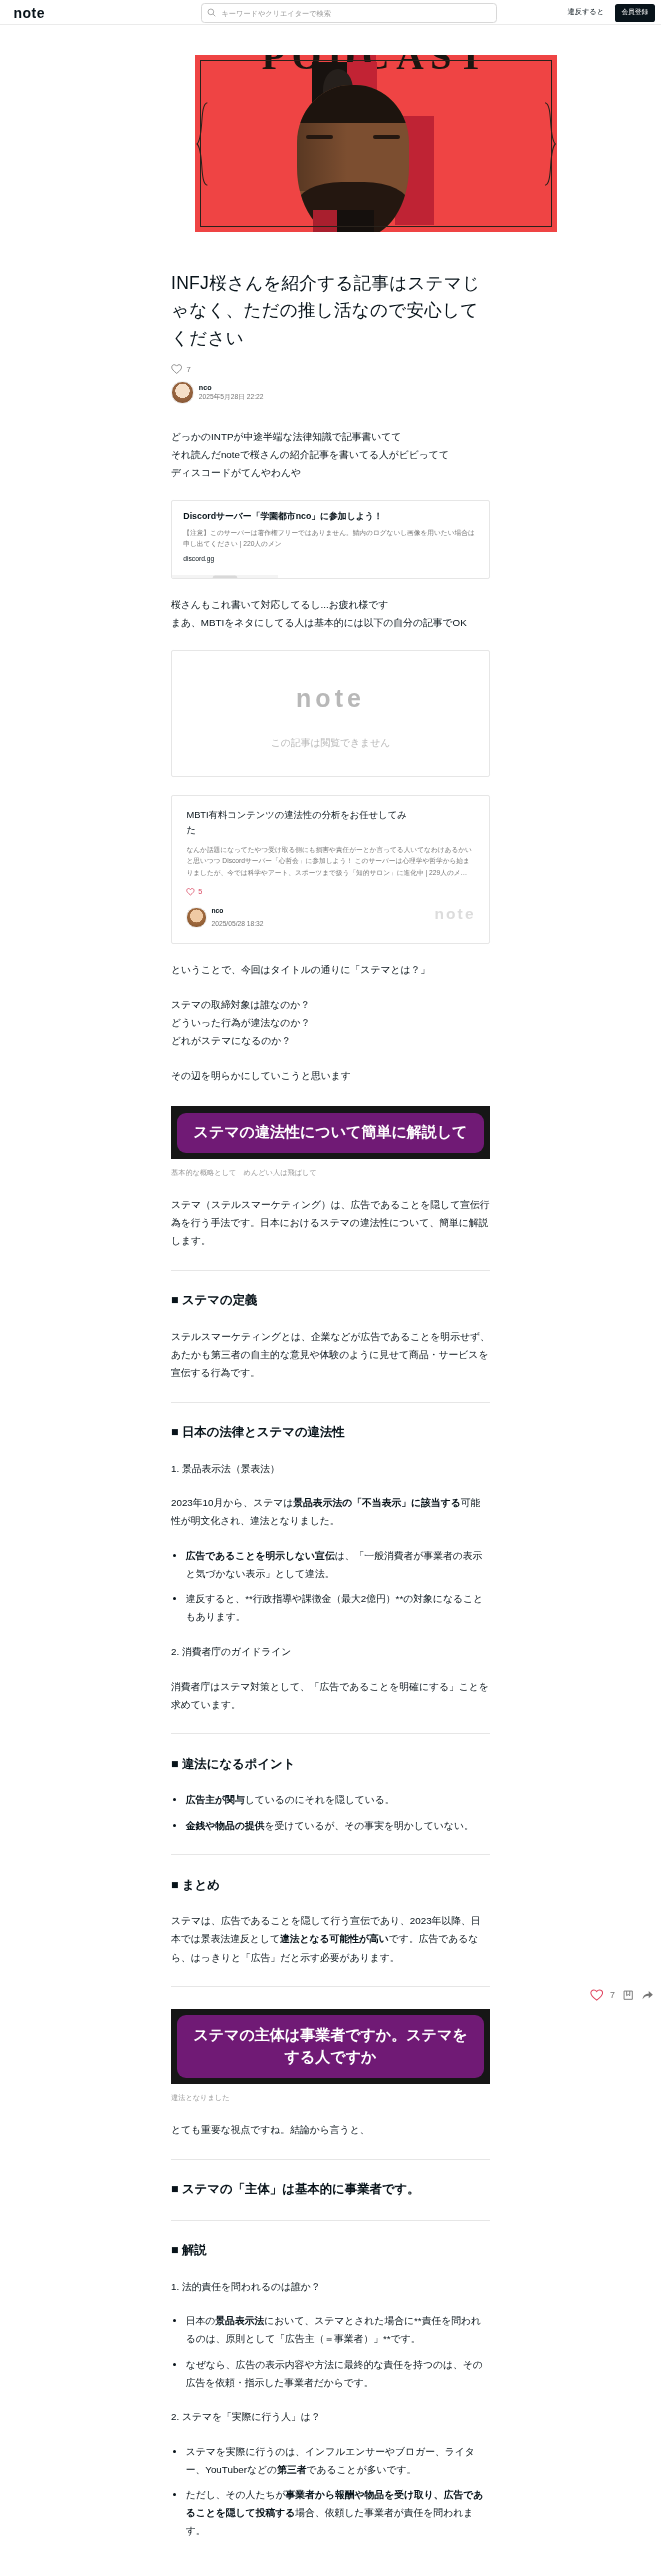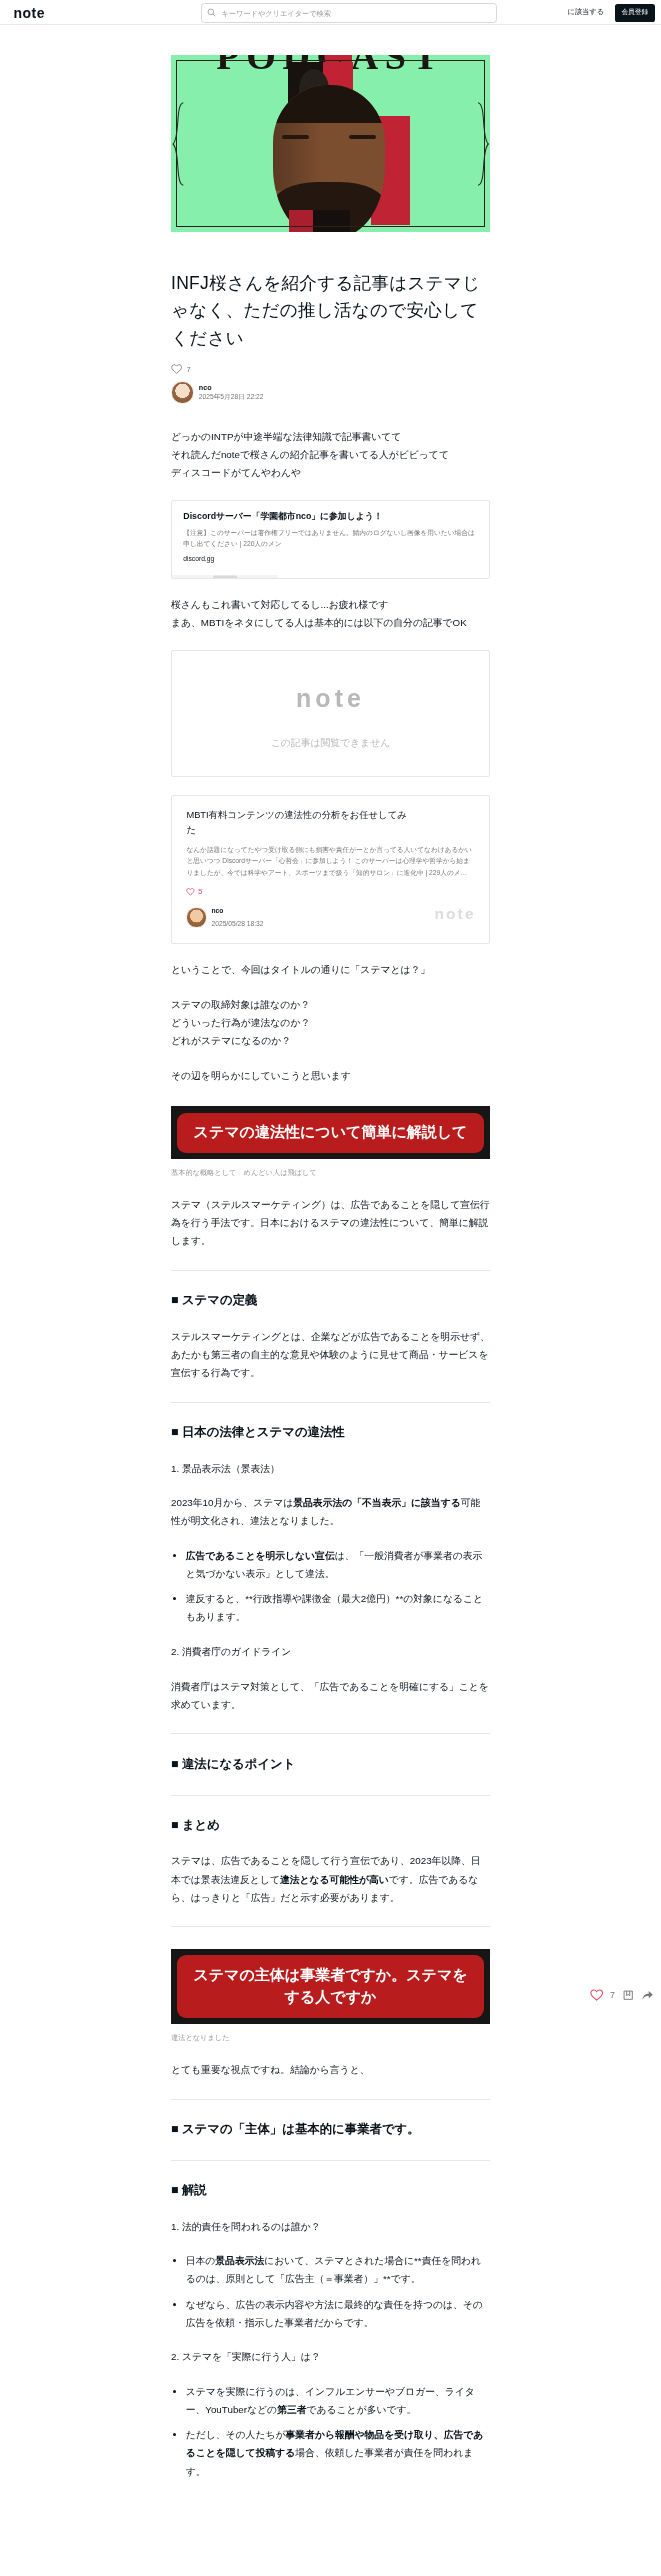--- a/index.html
+++ b/index.html
@@ -13,21 +13,21 @@
   .searchbox svg{position:absolute;left:5.2px;top:4.1px;}
   .searchbox input{position:absolute;left:17.5px;top:0.5px;width:242px;height:15.5px;border:0;outline:0;
     font-size:7.2px;color:#333;font-family:inherit;}
   .searchbox input::placeholder{color:#9b9b9b;}
   .login{position:absolute;right:58px;top:7.2px;font-size:7.2px;color:#08131a;cursor:pointer;}
   .signup{position:absolute;right:7.2px;top:3.6px;background:#08131a;color:#fff;font-size:6.7px;
     padding:4.6px 6.7px;border-radius:2.6px;border:0;font-family:inherit;cursor:pointer;}
   
   .page{position:absolute;top:55px;left:171px;width:319px;}
   
-  .hero{position:relative;width:319px;height:177px;background:#86efac;overflow:hidden;}
+  .hero{position:relative;width:362px;height:177px;background:#ef4444;overflow:hidden;margin-left:24px;}
   .hero-word{position:absolute;top:-20.6px;left:50%;transform:translateX(-50%);
     font-family:"Liberation Serif","DejaVu Serif",serif;font-weight:700;font-size:38px;
     letter-spacing:6.7px;color:#1b1510;white-space:nowrap;}
   .hero-red-chip{position:absolute;left:152px;top:0;width:29px;height:15.5px;background:#c22334;}
   .frame{position:absolute;left:5.2px;top:5.2px;right:5.2px;bottom:5.2px;border:1px solid #29221b;}
   .tile-top{position:absolute;left:117px;top:6.7px;width:65px;height:48px;background:#17120f;overflow:hidden;}
   .tile-top .redpart{position:absolute;right:0;top:0;width:46%;height:100%;background:#c22334;}
   .tile-top .figure{position:absolute;left:11.3px;top:7.2px;width:30px;height:41px;background:#26201c;border-radius:50% 50% 4.1px 4.1px;}
   .red-block{position:absolute;left:200px;top:61px;width:39px;height:109px;background:#bf2334;}
   .face{position:absolute;left:102px;top:30px;width:112px;height:152px;background:#7c4e30;
@@ -55,21 +55,21 @@
   .author-meta .date{font-size:6.7px;color:#757575;margin-top:1.5px;}
   
   .body{margin-top:24px;font-size:9.8px;line-height:1.85;}
   .p{margin:16.5px 0;}
   b{font-weight:700;}
   .h2{margin:20.6px 0 4.1px;font-size:12.4px;font-weight:700;line-height:1.6;}
   hr.divider{border:0;border-top:0.5px solid #e6e6e6;margin:19.6px 0;}
   .ul{margin:16.5px 0;padding-left:1.5em;}
   .ul li{margin:7.2px 0;}
   .banner{margin:21.6px 0 0;background:#161616;padding:6.2px;}
-  .banner-inner{background:#b91c1c;border-radius:9px;padding:8.8px 11.3px;text-align:center;
+  .banner-inner{background:#701a75;border-radius:9px;padding:8.8px 11.3px;text-align:center;
     color:#fff;font-weight:600;font-size:15px;line-height:1.5;}
   .caption{margin:7.2px 0 0;color:#999;font-size:7.2px;}
   
   .card{margin:17.5px 0;border:0.5px solid #e6e6e6;border-radius:2.1px;background:#fff;cursor:pointer;flex-direction:column;}
   .card.discord{height:77px;display:flex;overflow:hidden;}
   .card.discord .txt{flex:1;padding:9.3px 11.3px;min-width:0;}
   .card.discord .c-title{font-size:8.8px;font-weight:700;line-height:1.5;}
   .card.discord .c-desc{font-size:6.7px;color:#757575;line-height:1.6;margin-top:4.6px;
     display:-webkit-box;-webkit-line-clamp:2;-webkit-box-orient:vertical;overflow:hidden;}
   .card.discord .c-url{font-size:6.7px;color:#08131a;margin-top:3.6px;}
@@ -99,21 +99,21 @@
 
 <div class="topbar">
   <div class="logo">note</div>
   <div class="searchbox">
     <svg width="9.3" height="9.3" viewBox="0 0 18 18">
       <circle cx="7.5" cy="7.5" r="5.5" fill="none" stroke="#9b9b9b" stroke-width="1.6"></circle>
       <line x1="11.8" y1="11.8" x2="16" y2="16" stroke="#9b9b9b" stroke-width="1.6"></line>
     </svg>
     <input placeholder="キーワードやクリエイターで検索" style="">
   </div>
-  <div class="login">に該当する</div>
+  <div class="login">違反すると</div>
   <button class="signup">会員登録</button>
 </div>
 
 <div class="page">
 
   <div class="hero">
     <div class="hero-red-chip"></div>
     <div class="hero-word">PODCAST</div>
     <div class="tile-top">
         <div class="redpart"></div>
@@ -223,20 +223,24 @@
         <p class="p"><span>1. 景品表示法（景表法）</span></p>
         <p class="p"><span>2023年10月から、ステマは</span><b>景品表示法の「不当表示」に該当する</b><span>可能性が明文化され、違法となりました。</span></p>
         <ul class="ul">
           <li><b>広告であることを明示しない宣伝</b><span>は、「一般消費者が事業者の表示と気づかない表示」として違法。</span></li>
           <li><span>違反すると、**行政指導や課徴金（最大2億円）**の対象になることもあります。</span></li>
         </ul>
         <p class="p"><span>2. 消費者庁のガイドライン</span></p>
         <p class="p"><span>消費者庁はステマ対策として、「広告であることを明確にする」ことを求めています。</span></p>
         <hr class="divider">
         <h2 class="h2">■ 違法になるポイント</h2>
+        <ul class="ul">
+          <li><b>広告主が関与</b><span>しているのにそれを隠している。</span></li>
+          <li><b>金銭や物品の提供</b><span>を受けているが、その事実を明かしていない。</span></li>
+        </ul>
         <hr class="divider">
         <h2 class="h2">■ まとめ</h2>
         <p class="p"><span>ステマは、広告であることを隠して行う宣伝であり、2023年以降、日本では景表法違反として</span><b>違法となる可能性が高い</b><span>です。広告であるなら、はっきりと「広告」だと示す必要があります。</span></p>
         <hr class="divider">
         <div class="banner">
           <div class="banner-inner">ステマの主体は事業者ですか。ステマをする人ですか</div>
         </div>
         <div class="caption">違法となりました</div>
         <p class="p"><span>とても重要な視点ですね。結論から言うと、</span></p>
         <hr class="divider">

